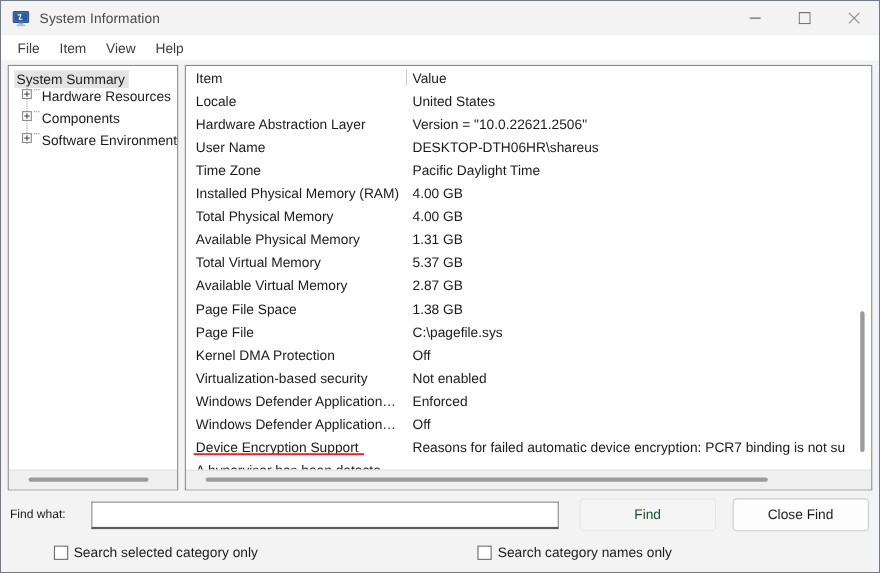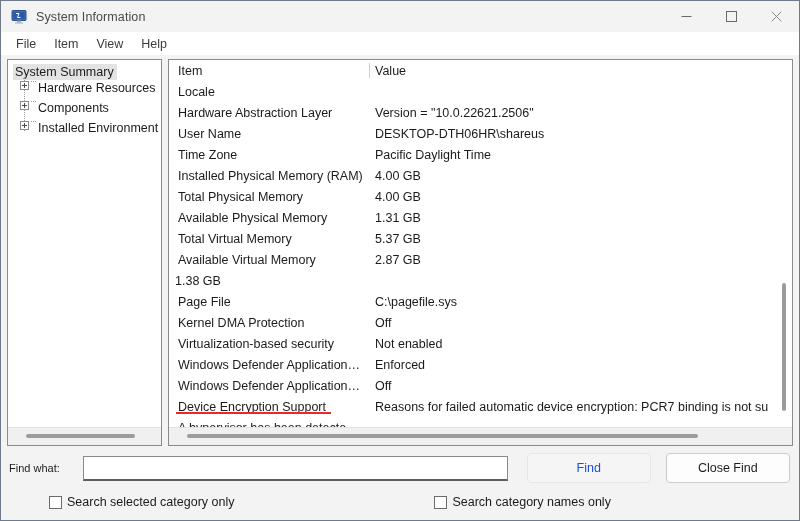--- a/index.html
+++ b/index.html
@@ -302,21 +302,21 @@
     border-radius: 4px;
     display: flex;
     align-items: center;
     justify-content: center;
   }
   .btn-find {
     width: 124px;
     margin-left: 19px;
     border: 1px solid #e6e6e6;
     background: #f5f5f5;
-    color: #1d4ed8;
+    color: #14532d;
   }
   .btn-close-find {
     width: 124px;
     margin-left: 15px;
     border: 1px solid #cbcbcb;
     background: #fdfdfd;
     color: #1b1b1b;
   }
   .check-row {
     display: flex;
@@ -396,40 +396,41 @@
 
           <div class="tree-child">
             <span class="expander"></span>
             <span class="dot-h"></span>
             <span class="tree-label">Components</span>
           </div>
 
           <div class="tree-child">
             <span class="expander"></span>
             <span class="dot-h"></span>
-            <span class="tree-label">Installed Environment</span>
+            <span class="tree-label">Software Environment</span>
           </div>
         </div>
       </div>
       <div class="hscroll">
         <div class="hscroll-thumb" style="left:18px;right:26px;"></div>
       </div>
     </div>
 
     <div class="list-pane">
       <div class="list-body">
 
         <div class="row header-row">
           <div class="cell-item">Item</div>
           <div class="col-divider"></div>
           <div class="cell-value">Value</div>
         </div>
 
         <div class="row">
           <div class="cell-item">Locale</div>
+          <div class="cell-value">United States</div>
         </div>
         <div class="row">
           <div class="cell-item">Hardware Abstraction Layer</div>
           <div class="cell-value">Version = "10.0.22621.2506"</div>
         </div>
         <div class="row">
           <div class="cell-item">User Name</div>
           <div class="cell-value">DESKTOP-DTH06HR\shareus</div>
         </div>
         <div class="row">
@@ -450,20 +451,21 @@
         </div>
         <div class="row">
           <div class="cell-item">Total Virtual Memory</div>
           <div class="cell-value">5.37 GB</div>
         </div>
         <div class="row">
           <div class="cell-item">Available Virtual Memory</div>
           <div class="cell-value">2.87 GB</div>
         </div>
         <div class="row">
+          <div class="cell-item">Page File Space</div>
           <div class="cell-value">1.38 GB</div>
         </div>
         <div class="row">
           <div class="cell-item">Page File</div>
           <div class="cell-value">C:\pagefile.sys</div>
         </div>
         <div class="row">
           <div class="cell-item">Kernel DMA Protection</div>
           <div class="cell-value">Off</div>
         </div>

